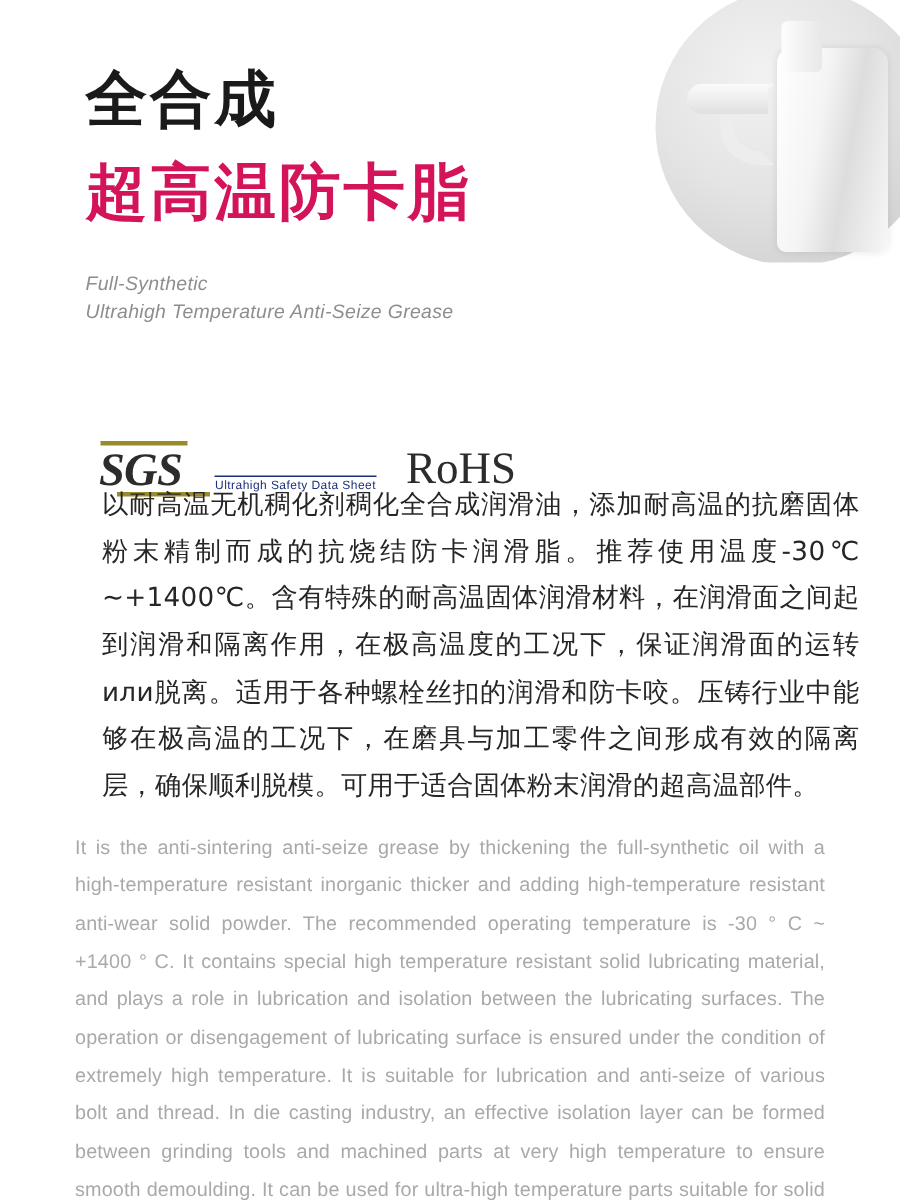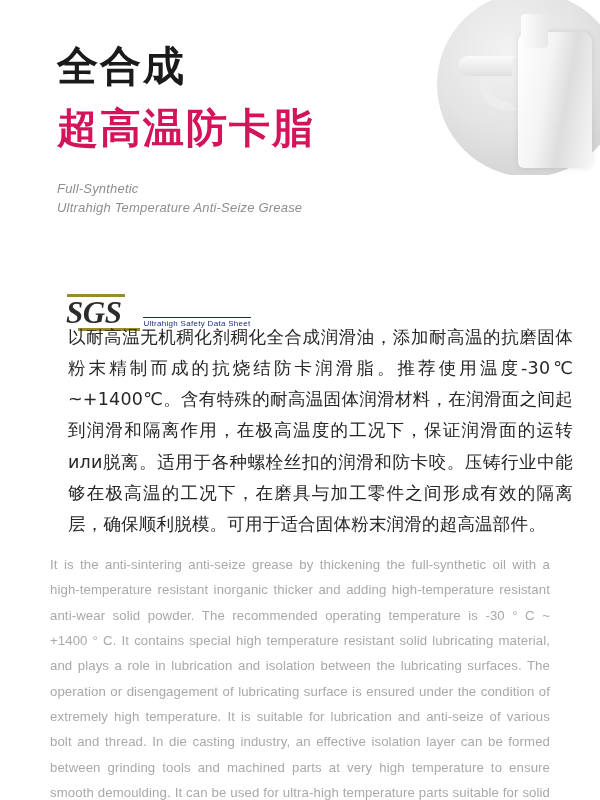--- a/index.html
+++ b/index.html
@@ -248,19 +248,22 @@
     <div class="cert">
       <span class="sgs-wrap">
         <span class="sgs-bar-top"></span>
         <span class="sgs-text">SGS</span>
         <span class="sgs-bar-bottom"></span>
       </span>
     </div>
     <div class="cert">
       <span class="msds-sub">Ultrahigh Safety Data Sheet</span>
     </div>
+    <div class="cert">
+      <span class="rohs-text">RoHS</span>
+    </div>
   </div>
 
   <div class="body-cn">以耐高温无机稠化剂稠化全合成润滑油，添加耐高温的抗磨固体粉末精制而成的抗烧结防卡润滑脂。推荐使用温度-30℃ ~+1400℃。含有特殊的耐高温固体润滑材料，在润滑面之间起到润滑和隔离作用，在极高温度的工况下，保证润滑面的运转или脱离。适用于各种螺栓丝扣的润滑和防卡咬。压铸行业中能够在极高温的工况下，在磨具与加工零件之间形成有效的隔离层，确保顺利脱模。可用于适合固体粉末润滑的超高温部件。</div>
 
   <div class="body-en">It is the anti-sintering anti-seize grease by thickening the full-synthetic oil with a high-temperature resistant inorganic thicker and adding high-temperature resistant anti-wear solid powder. The recommended operating temperature is -30 ° C ~ +1400 ° C. It contains special high temperature resistant solid lubricating material, and plays a role in lubrication and isolation between the lubricating surfaces. The operation or disengagement of lubricating surface is ensured under the condition of extremely high temperature. It is suitable for lubrication and anti-seize of various bolt and thread. In die casting industry, an effective isolation layer can be formed between grinding tools and machined parts at very high temperature to ensure smooth demoulding. It can be used for ultra-high temperature parts suitable for solid powder lubrication.</div>
 
 </div>
 
 </body></html>

